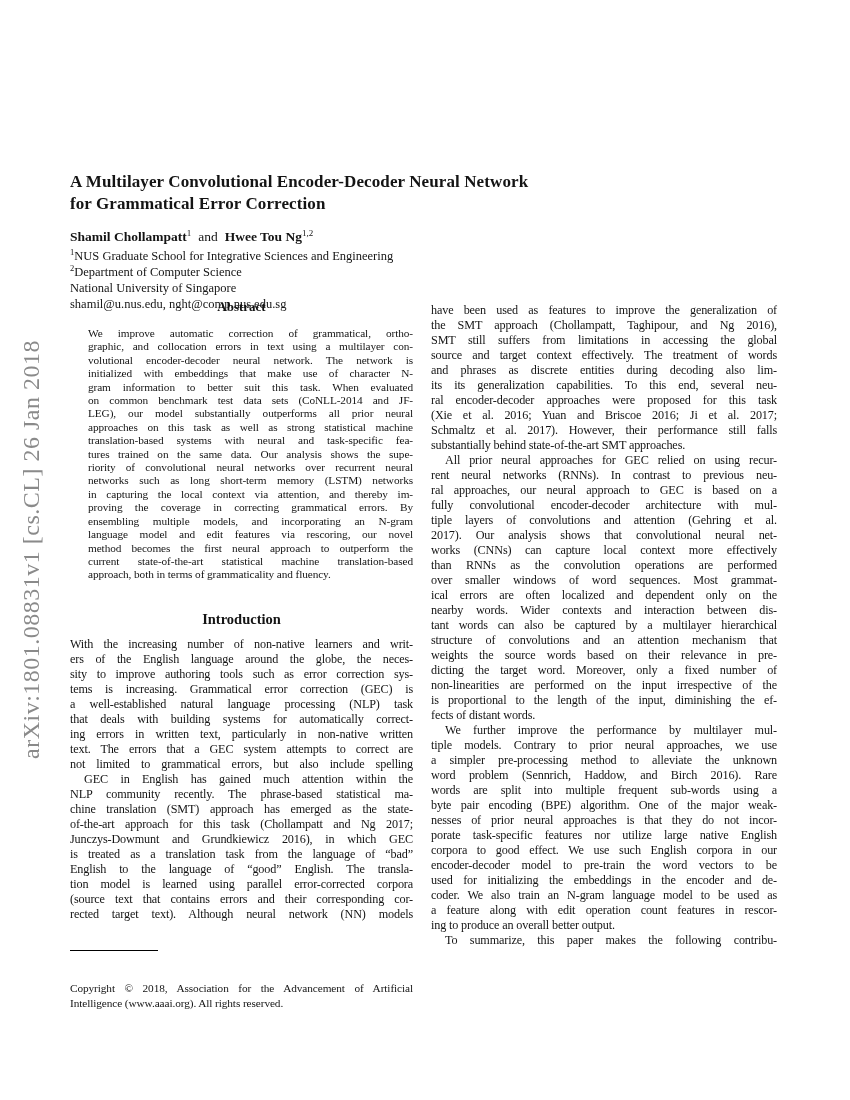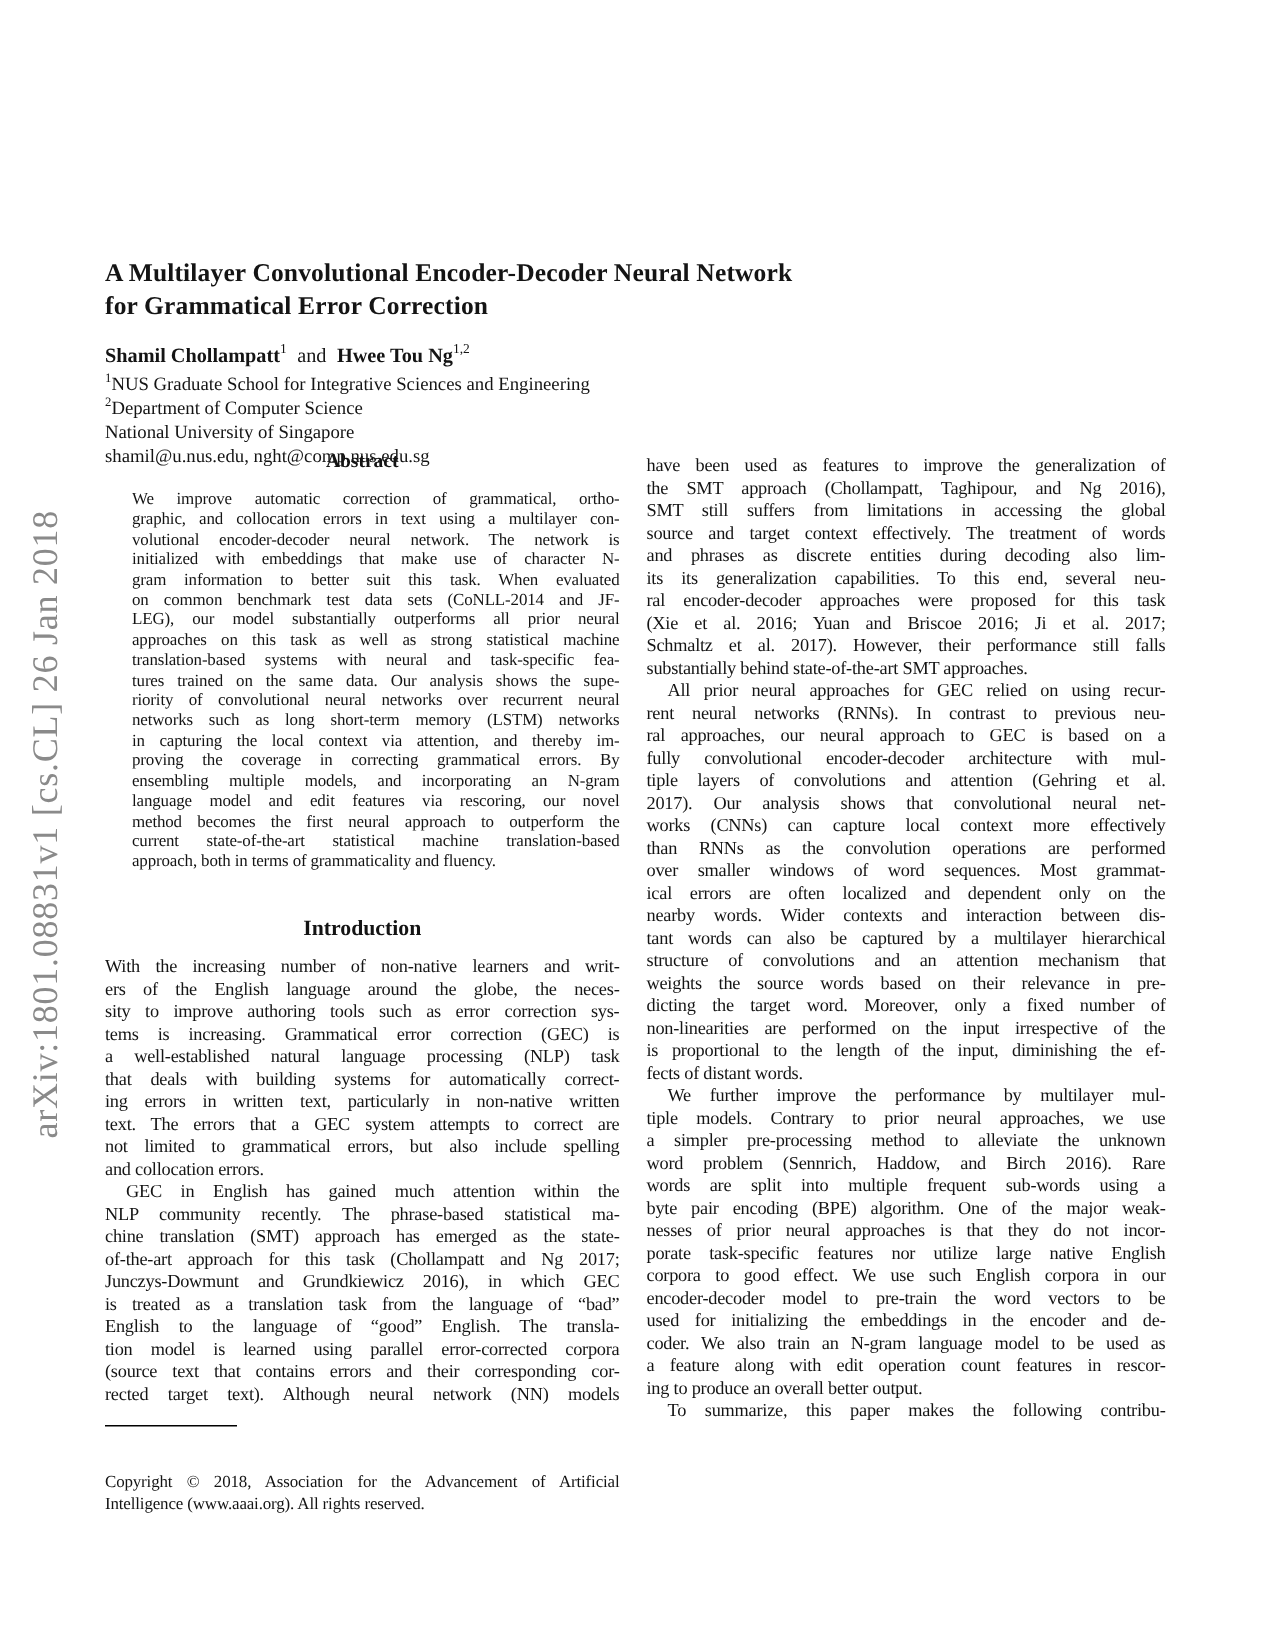--- a/index.html
+++ b/index.html
@@ -178,21 +178,20 @@
     <div class="par endpar">
         <div class="tline">With the increasing number of non-native learners and writ-</div>
         <div class="tline">ers of the English language around the globe, the neces-</div>
         <div class="tline">sity to improve authoring tools such as error correction sys-</div>
         <div class="tline">tems is increasing. Grammatical error correction (GEC) is</div>
         <div class="tline">a well-established natural language processing (NLP) task</div>
         <div class="tline">that deals with building systems for automatically correct-</div>
         <div class="tline">ing errors in written text, particularly in non-native written</div>
         <div class="tline">text. The errors that a GEC system attempts to correct are</div>
         <div class="tline">not limited to grammatical errors, but also include spelling</div>
-        <div class="tline last">and collocation errors.</div>
       </div>
     <div class="par indent">
         <div class="tline">GEC in English has gained much attention within the</div>
         <div class="tline">NLP community recently. The phrase-based statistical ma-</div>
         <div class="tline">chine translation (SMT) approach has emerged as the state-</div>
         <div class="tline">of-the-art approach for this task (Chollampatt and Ng 2017;</div>
         <div class="tline">Junczys-Dowmunt and Grundkiewicz 2016), in which GEC</div>
         <div class="tline">is treated as a translation task from the language of “bad”</div>
         <div class="tline">English to the language of “good” English. The transla-</div>
         <div class="tline">tion model is learned using parallel error-corrected corpora</div>

